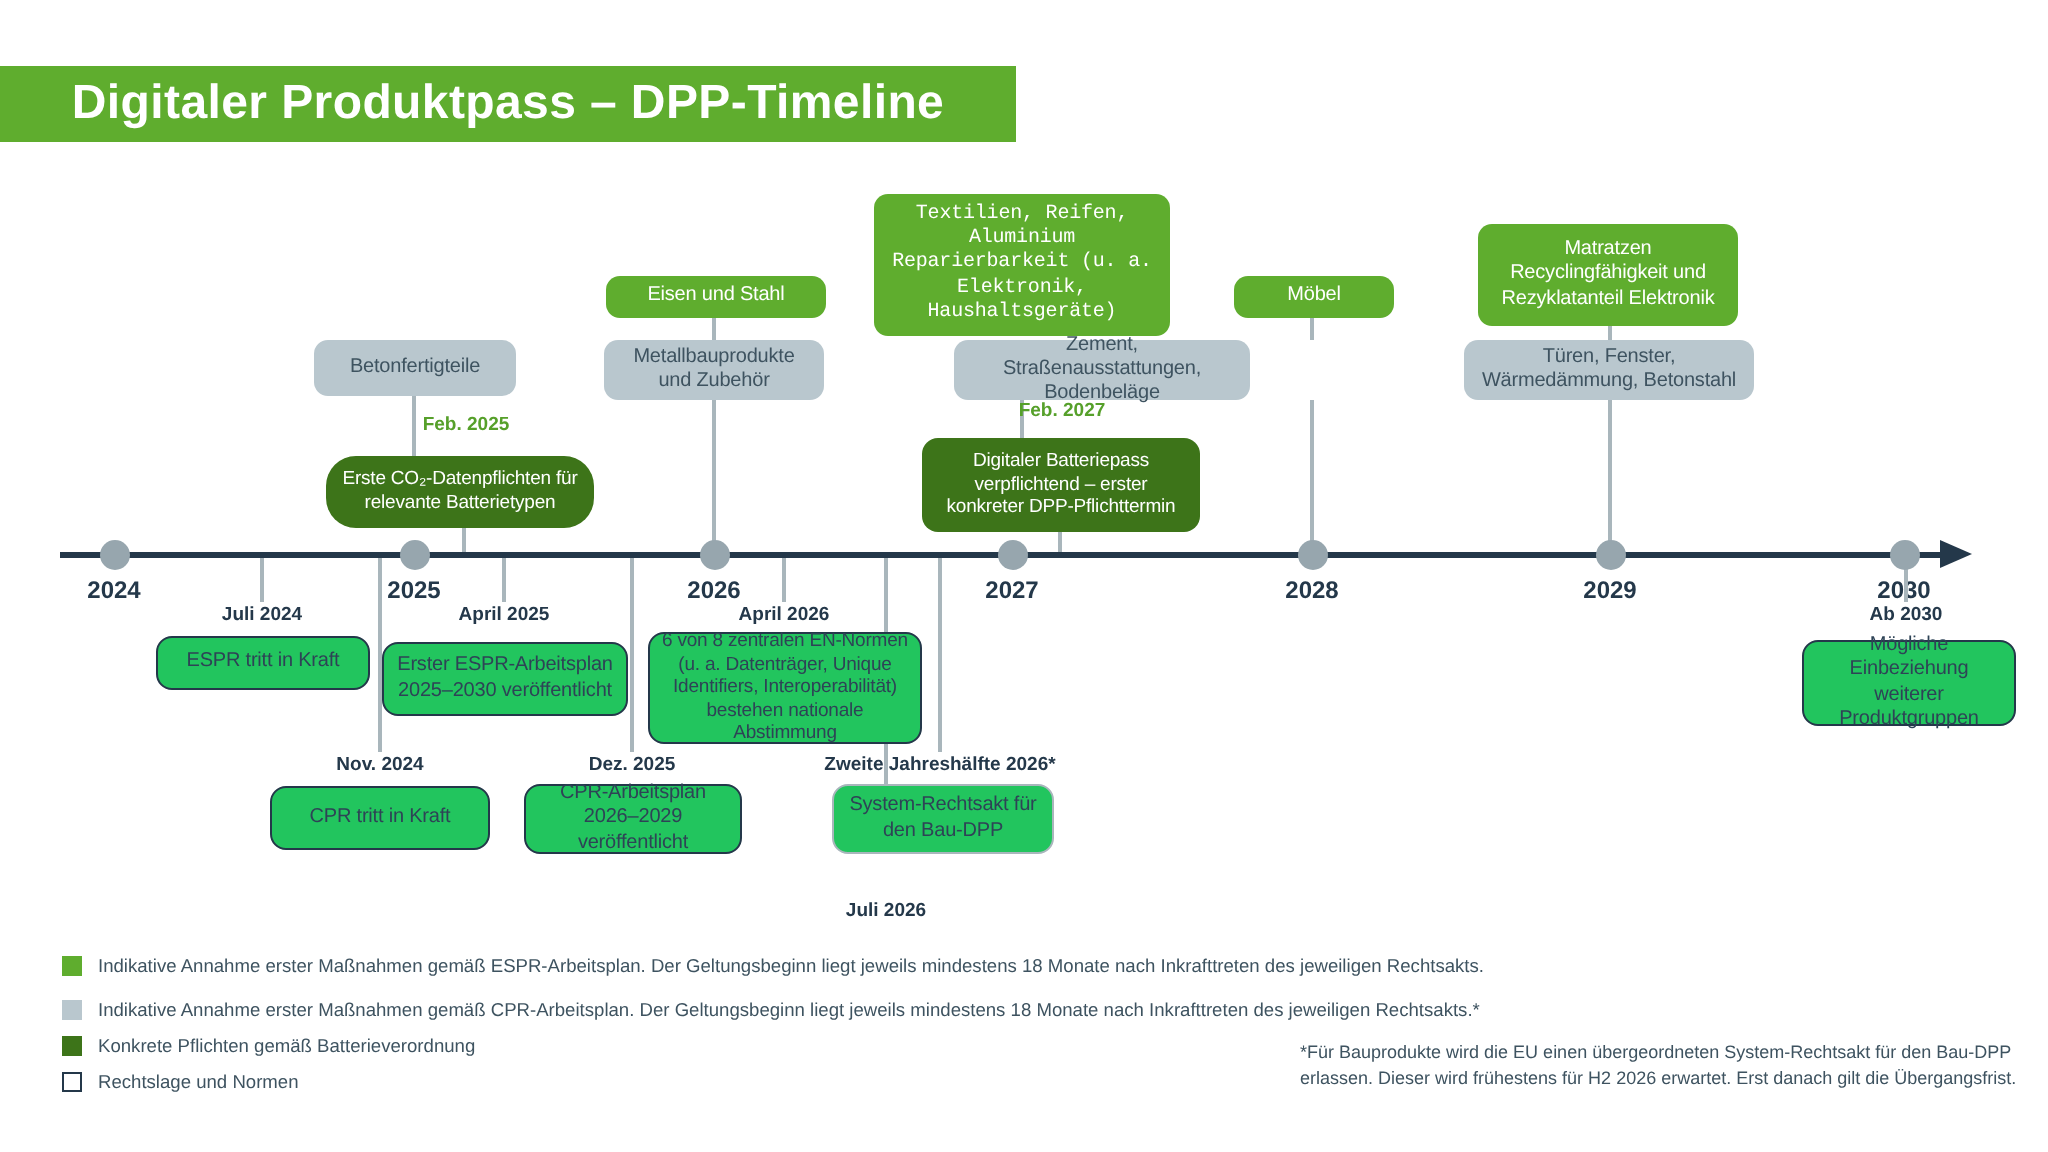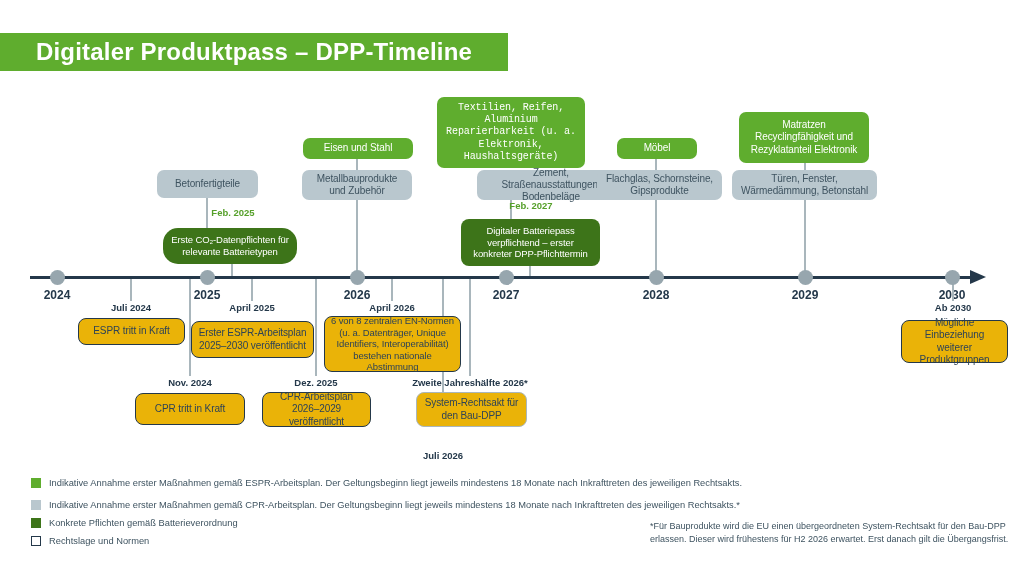--- a/index.html
+++ b/index.html
@@ -6,21 +6,21 @@
   .canvas{position:relative;width:1024px;height:576px;background:#ffffff;overflow:hidden;
           font-family:"Liberation Sans",sans-serif;}
   .banner{position:absolute;left:0;top:33px;width:508px;height:38px;background:#5fad2e;
           display:flex;align-items:center;justify-content:center;}
   .banner h1{margin:0;color:#ffffff;font-size:24px;font-weight:bold;letter-spacing:.2px;}
   .box{position:absolute;border-radius:7px;display:flex;align-items:center;justify-content:center;
        text-align:center;line-height:1.22;padding:3px 6px;box-sizing:border-box;letter-spacing:-0.1px;z-index:3;}
   .green{background:#5fad2e;color:#ffffff;font-size:10px;}
   .grayb{background:#b9c7ce;color:#3e5360;font-size:10px;}
   .dgreen{background:#3d7419;color:#ffffff;font-size:9.5px;border-radius:8px;}
-  .white{background:#eab308;border:1.5px solid #24384a;color:#2e4356;font-size:10px;border-radius:8px;}
+  .white{background:#22c55e;border:1.5px solid #24384a;color:#2e4356;font-size:10px;border-radius:8px;}
   .white.light{border-color:#a9b6bc;}
   .white.thick{border-width:2.5px;}
   .enbox{font-size:9.5px;}
   .lbl{position:absolute;font-size:9.5px;font-weight:bold;color:#24384a;text-align:center;z-index:4;}
   .lbl.green-lbl{color:#56a02a;}
   .vline{position:absolute;width:2px;background:#a9b6bc;z-index:1;}
   .axis{position:absolute;left:30px;top:276px;width:942px;height:3px;background:#24384a;z-index:2;}
   .arrow{position:absolute;left:970px;top:270px;width:0;height:0;border-top:7px solid transparent;
          border-bottom:7px solid transparent;border-left:16px solid #24384a;z-index:2;}
   .dot{position:absolute;width:15px;height:15px;border-radius:50%;background:#97a6ae;top:270px;z-index:3;}
@@ -63,21 +63,20 @@
   <div class="vline" style="left:442px;top:279px;height:147px;"></div>
 
   <div class="box green" style="left:303px;top:138px;width:110px;height:21px;">Eisen und Stahl</div>
   <div class="box green" style="left:437px;top:97px;width:148px;height:71px;font-family:Liberation Mono, monospace;">Textilien, Reifen, Aluminium Reparierbarkeit (u. a. Elektronik, Haushaltsgeräte)</div>
   <div class="box green" style="left:617px;top:138px;width:80px;height:21px;">Möbel</div>
   <div class="box green" style="left:739px;top:112px;width:130px;height:51px;">Matratzen Recyclingfähigkeit und Rezyklatanteil Elektronik</div>
 
   <div class="box grayb" style="left:157px;top:170px;width:101px;height:28px;">Betonfertigteile</div>
   <div class="box grayb" style="left:302px;top:170px;width:110px;height:30px;">Metallbauprodukte und Zubehör</div>
   <div class="box grayb" style="left:437px;top:170px;width:148px;height:30px;margin-left:40px;">Zement, Straßenausstattungen, Bodenbeläge</div>
-  <div class="box grayb" style="left:597px;top:170px;width:125px;height:30px;">Flachglas, Schornsteine, Gipsprodukte</div>
   <div class="box grayb" style="left:732px;top:170px;width:145px;height:30px;">Türen, Fenster, Wärmedämmung, Betonstahl</div>
 
   <div class="lbl green-lbl" style="left:173px;top:207px;width:120px;">Feb. 2025</div>
   <div class="box dgreen" style="left:163px;top:228px;width:134px;height:36px;border-radius:15px;">Erste CO₂-Datenpflichten für relevante Batterietypen</div>
   <div class="lbl green-lbl" style="left:471px;top:200px;width:120px;">Feb. 2027</div>
   <div class="box dgreen" style="left:461px;top:219px;width:139px;height:47px;">Digitaler Batteriepass verpflichtend – erster konkreter DPP-Pflichttermin</div>
 
   <div class="axis"></div>
   <div class="arrow"></div>
   <div class="dot" style="left:50px;"></div>

